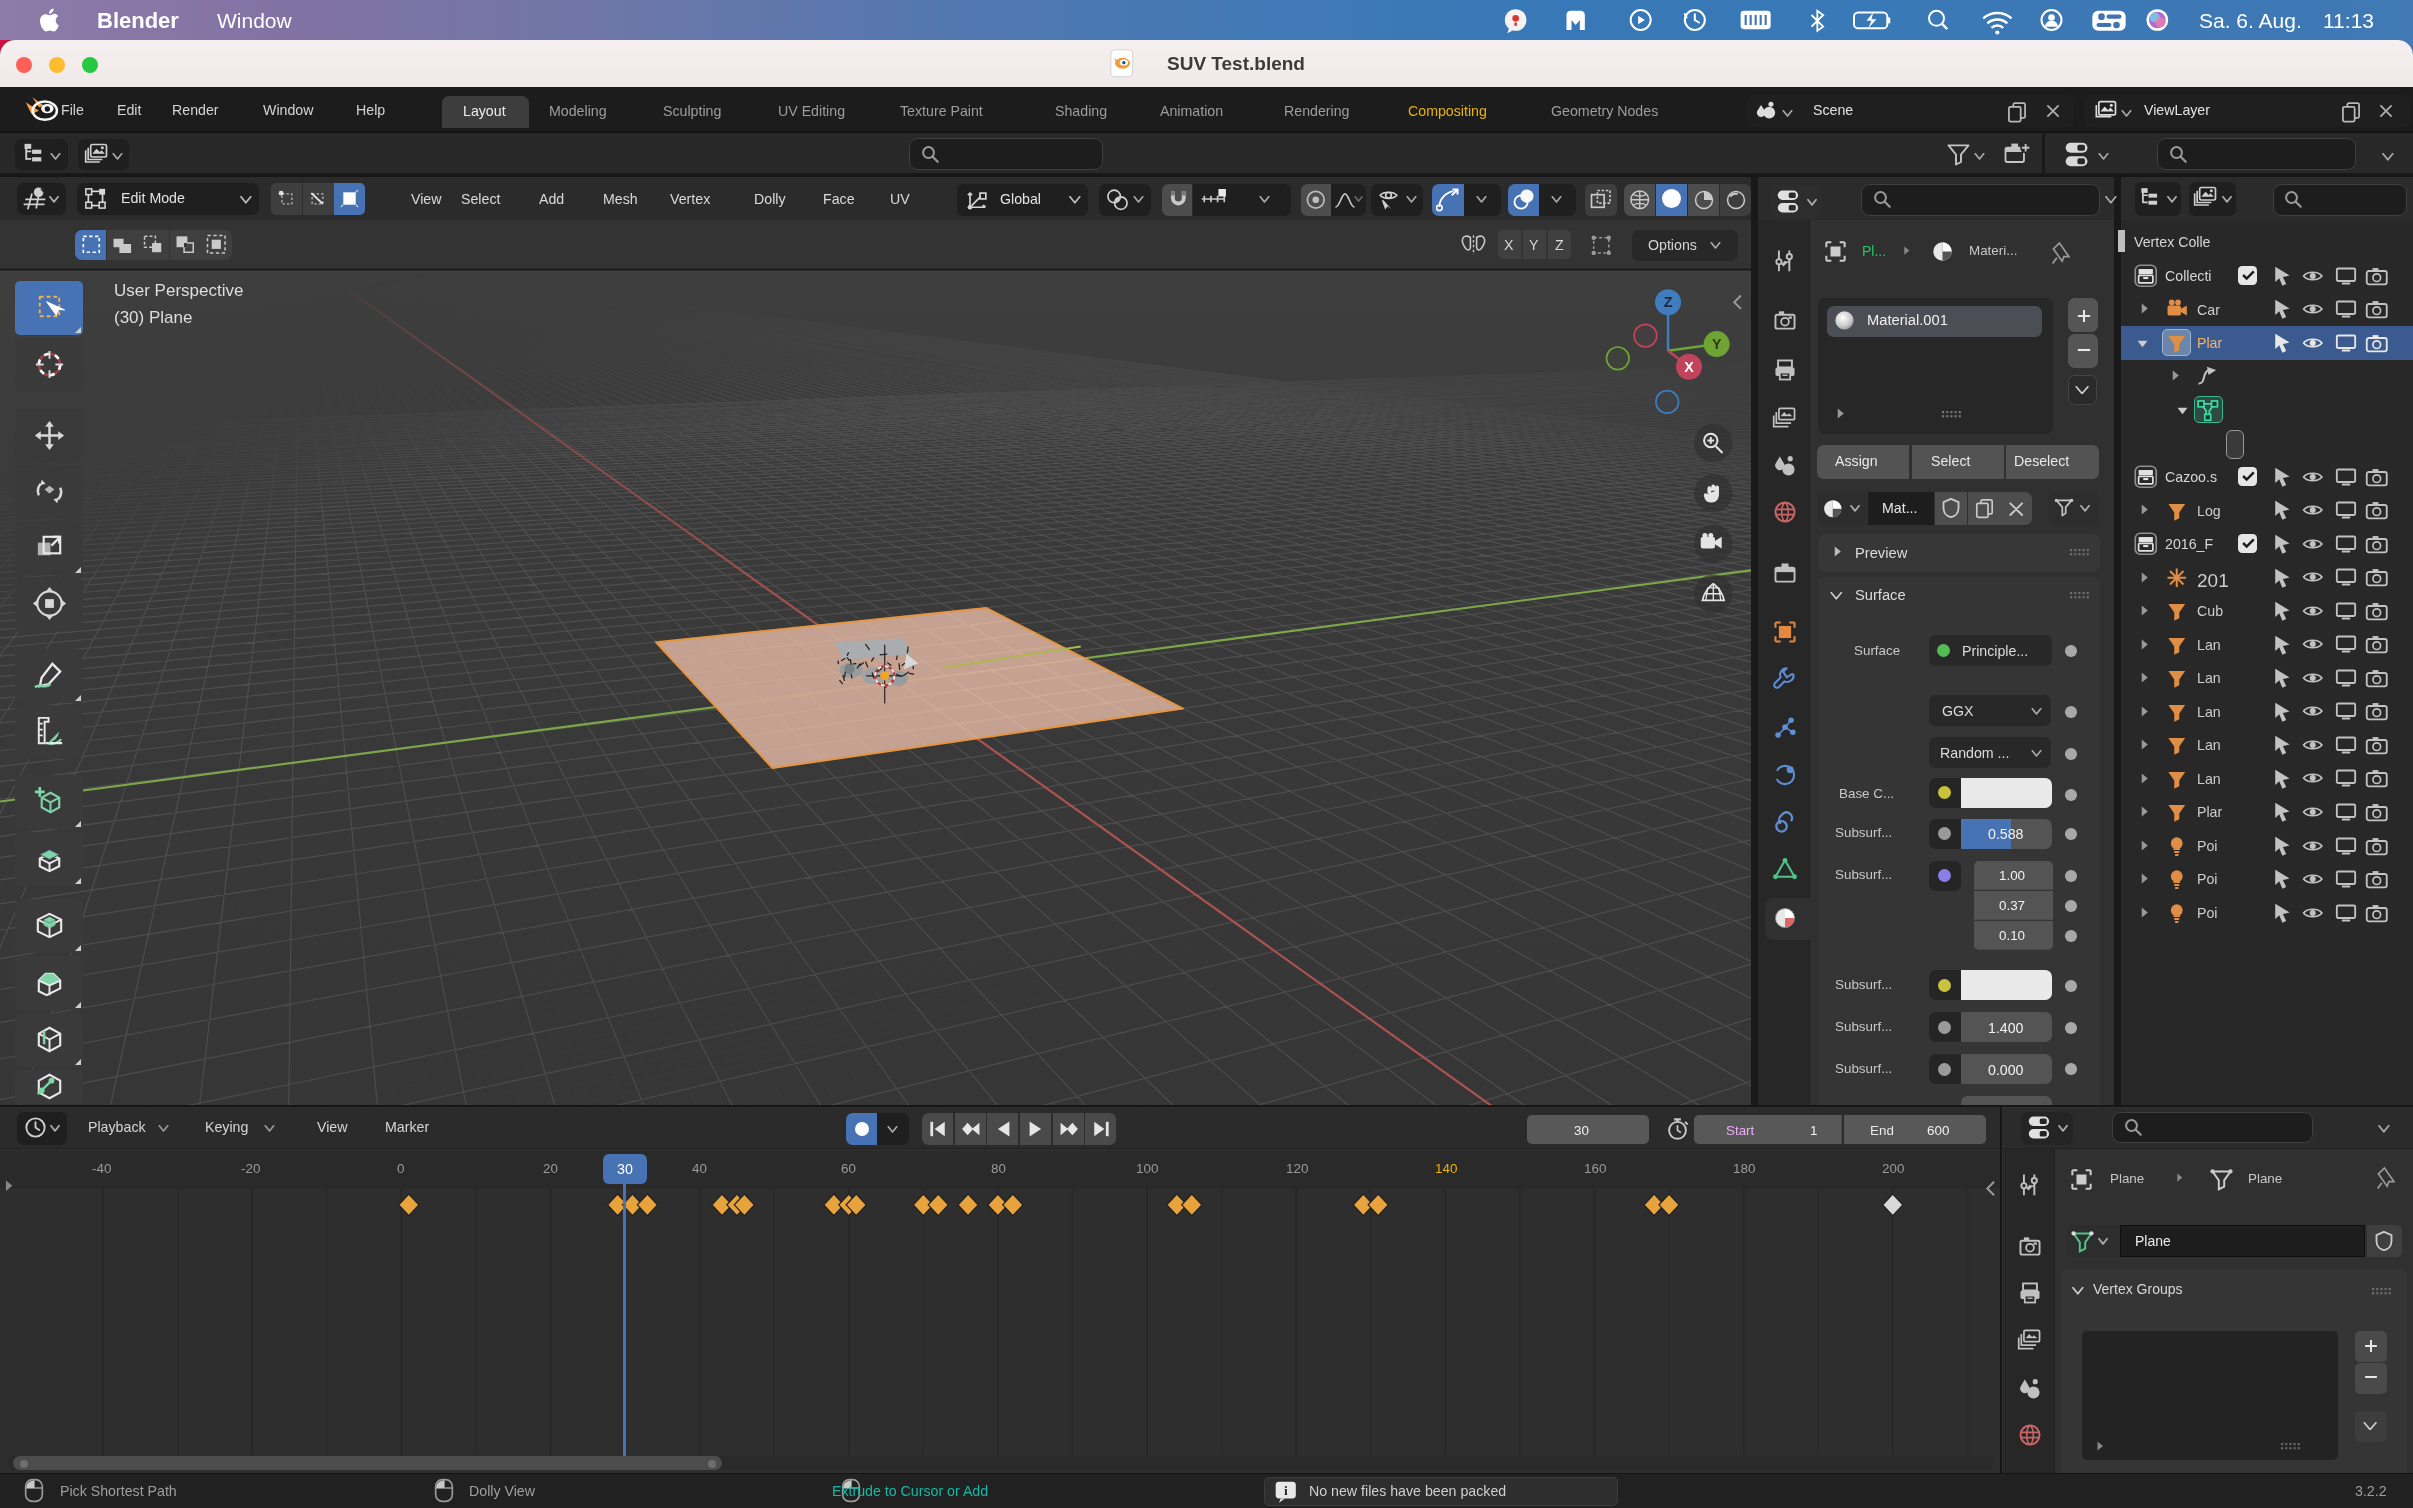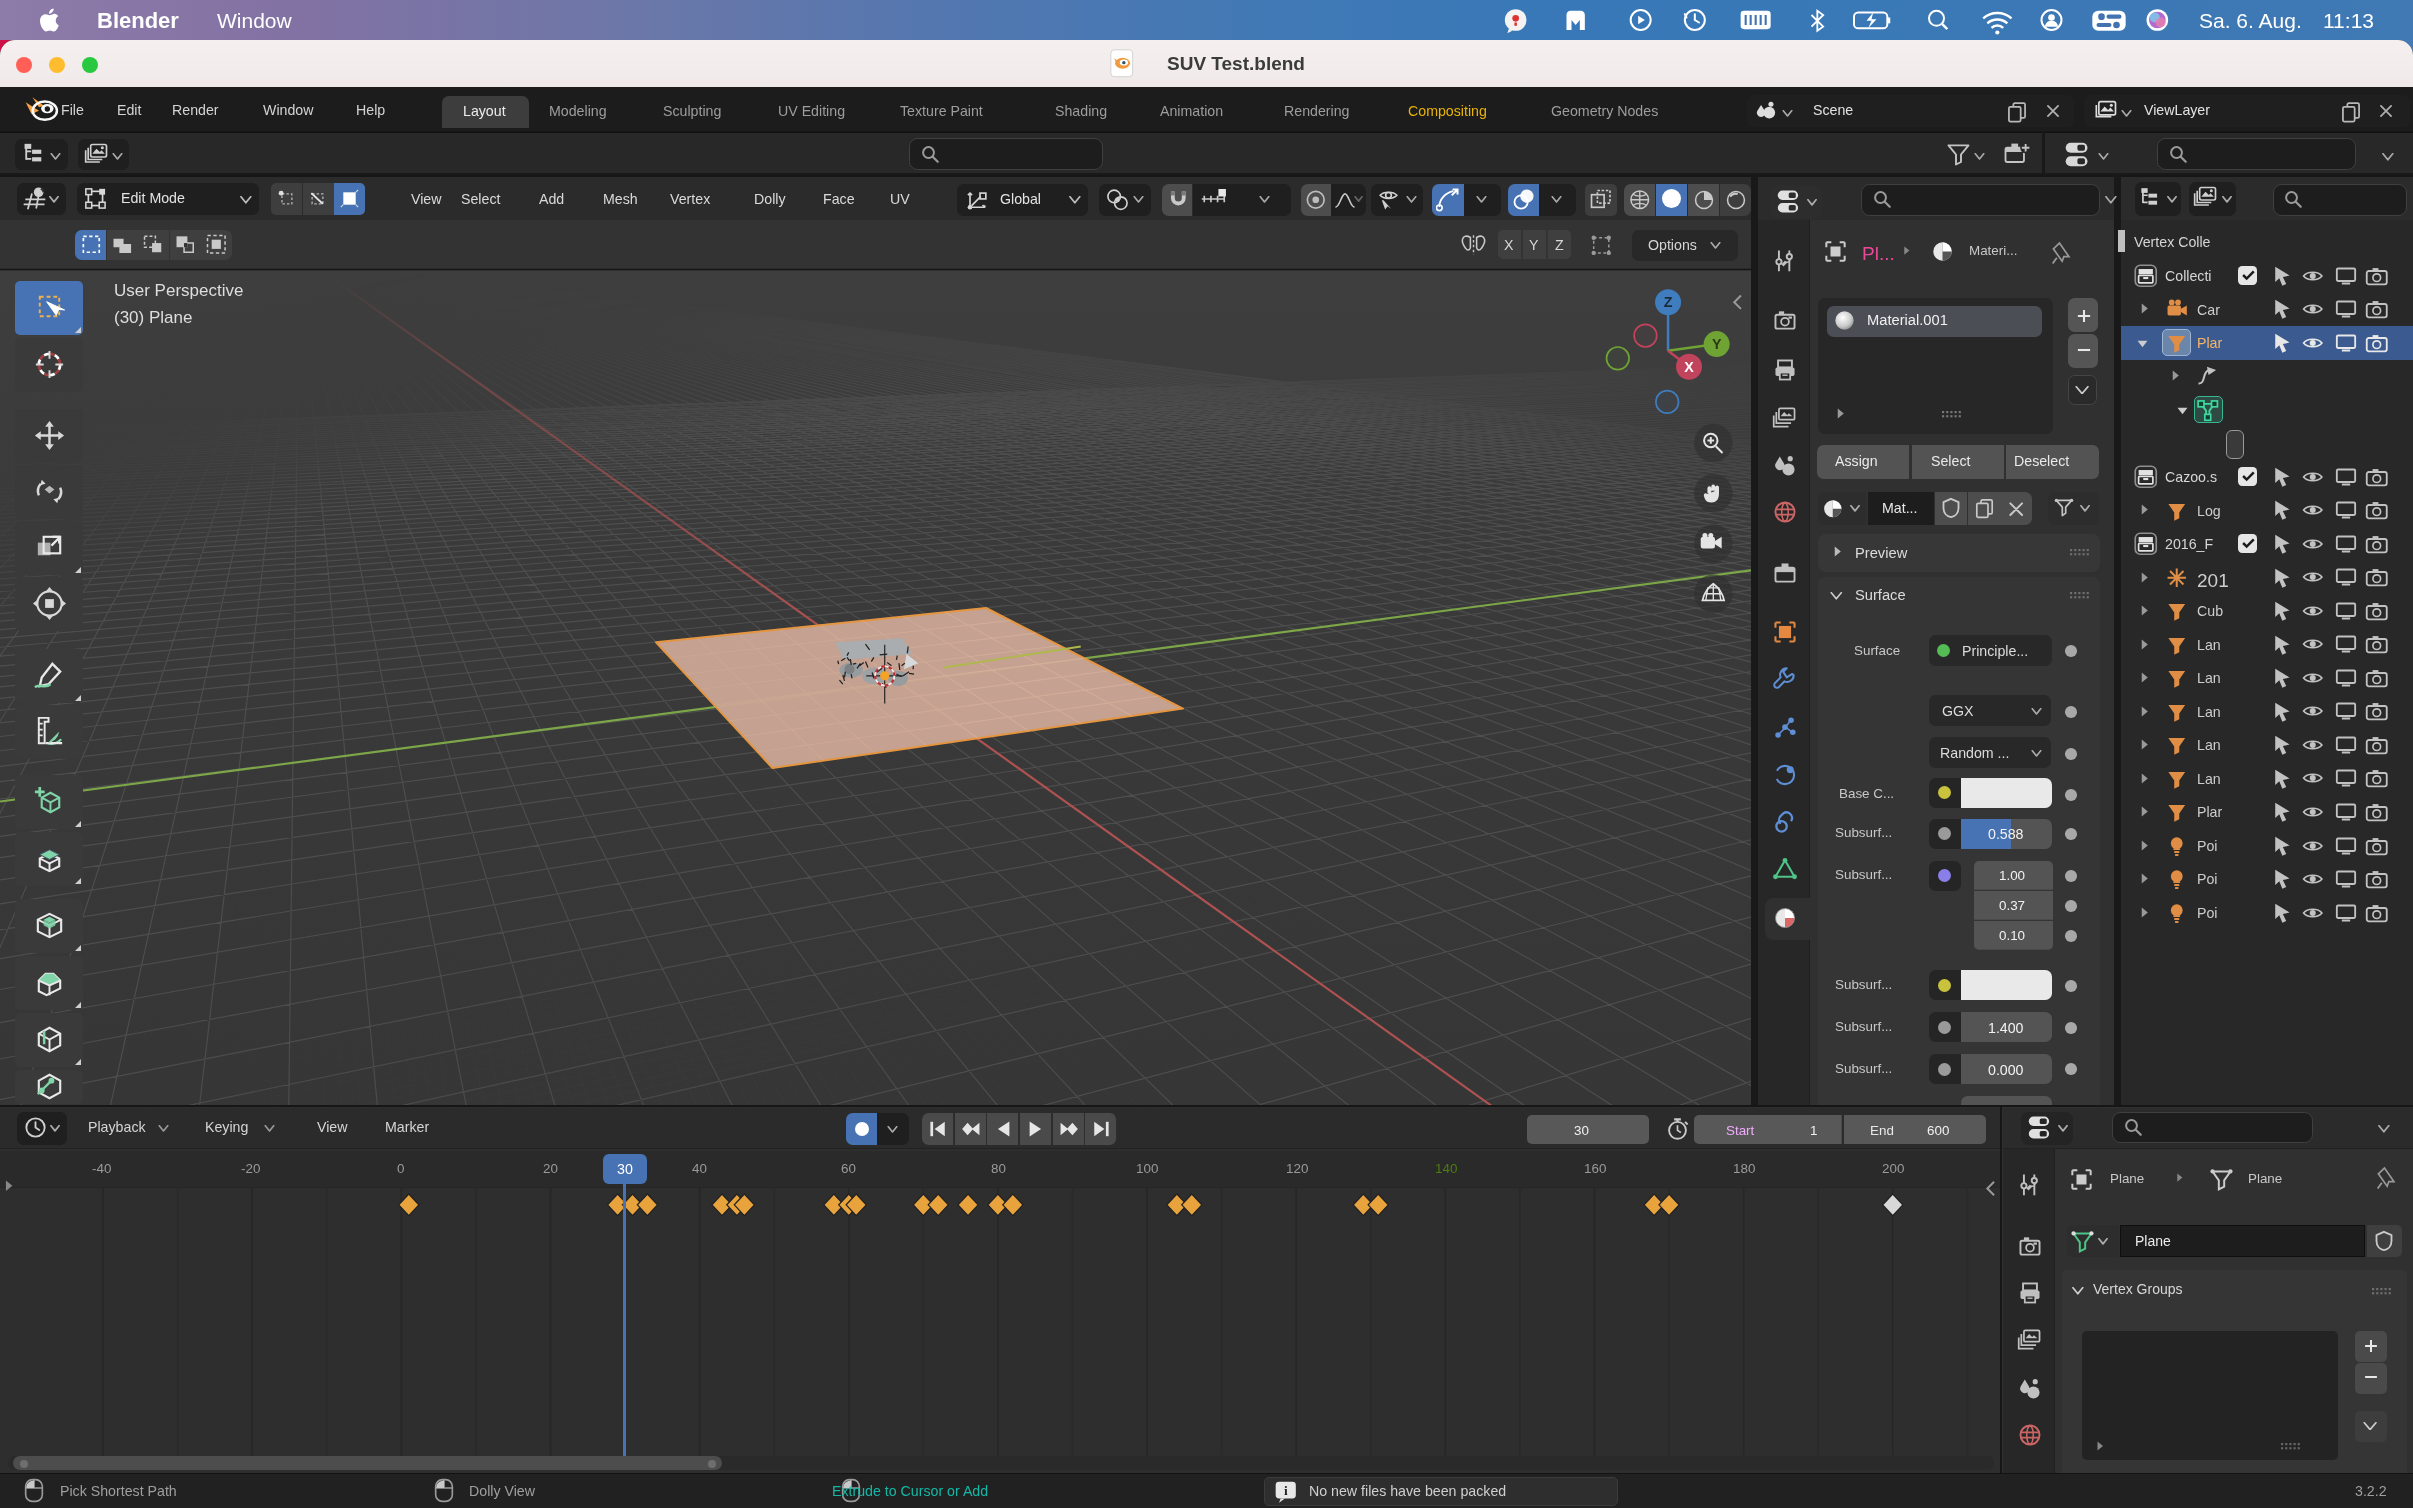--- a/index.html
+++ b/index.html
@@ -757,21 +757,21 @@
 <svg class="a" style="left:1772px;top:905px" width="26" height="26" viewBox="0 0 30 30">
     <circle cx="15" cy="15" r="11" fill="#e8e8e8"></circle>
     <path d="M15 4a11 11 0 0 1 0 22z" fill="#d66"></path>
     <path d="M15 15L15 4a11 11 0 0 1 11 11z" fill="#fff"></path>
     <circle cx="15" cy="15" r="11" fill="none" stroke="#888" stroke-width="1"></circle>
   </svg>
 <svg class="a" style="left:1823px;top:239px" width="25" height="25" viewBox="0 0 30 30">
     <rect x="9" y="9" width="12" height="12" fill="#ccc"></rect>
     <path d="M4 4h6M4 4v6M26 4h-6M26 4v6M4 26h6M4 26v-6M26 26h-6M26 26v-6" stroke="#ccc" stroke-width="2.4" fill="none"></path>
   </svg>
-<div class="tx" style="left:1862px;top:244px;font-size:19px;color:#ec4899">Pl...</div>
+<div class="tx" style="left:1862px;top:244px;font-size:14px;color:#22c55e">Pl...</div>
 <svg class="a" style="left:1902px;top:246px" width="9.2" height="9.2" viewBox="0 0 10 10">
     <path d="M2.5 0.5l5.5 4.5-5.5 4.5z" fill="#888"></path>
   </svg>
 <svg class="a" style="left:1930px;top:239px" width="25" height="25" viewBox="0 0 30 30">
     <circle cx="15" cy="15" r="11" fill="#e8e8e8"></circle>
     <path d="M15 4a11 11 0 0 1 0 22z" fill="#555"></path>
     <path d="M15 15L15 4a11 11 0 0 1 11 11z" fill="#fff"></path>
   </svg>
 <div class="tx" style="left:1969px;top:244px;font-size:13.4px;color:#c8c8c8">Materi...</div>
 <svg class="a" style="left:2050px;top:241px" width="22" height="25" viewBox="0 0 26 30">
@@ -1467,21 +1467,21 @@
 <div class="a" style="left:0;top:1151px;width:2000px;height:37px;background:#2a2a2a;border-bottom:0.8px solid #262626"></div>
 <div class="tx" style="left:92px;top:1162px;font-size:13.4px;color:#9a9a9a">-40</div>
 <div class="tx" style="left:241px;top:1162px;font-size:13.4px;color:#9a9a9a">-20</div>
 <div class="tx" style="left:397px;top:1162px;font-size:13.4px;color:#9a9a9a">0</div>
 <div class="tx" style="left:543px;top:1162px;font-size:13.4px;color:#9a9a9a">20</div>
 <div class="tx" style="left:692px;top:1162px;font-size:13.4px;color:#9a9a9a">40</div>
 <div class="tx" style="left:841px;top:1162px;font-size:13.4px;color:#9a9a9a">60</div>
 <div class="tx" style="left:991px;top:1162px;font-size:13.4px;color:#9a9a9a">80</div>
 <div class="tx" style="left:1136px;top:1162px;font-size:13.4px;color:#9a9a9a">100</div>
 <div class="tx" style="left:1286px;top:1162px;font-size:13.4px;color:#9a9a9a">120</div>
-<div class="tx" style="left:1435px;top:1162px;font-size:13.4px;color:#4d7c0f">140</div>
+<div class="tx" style="left:1435px;top:1162px;font-size:13.4px;color:#eab308">140</div>
 <div class="tx" style="left:1584px;top:1162px;font-size:13.4px;color:#9a9a9a">160</div>
 <div class="tx" style="left:1733px;top:1162px;font-size:13.4px;color:#9a9a9a">180</div>
 <div class="tx" style="left:1882px;top:1162px;font-size:13.4px;color:#9a9a9a">200</div>
 <svg class="a" style="left:0;top:0" width="2000" height="1473" viewBox="0 0 2387 1758">
     <path d="M123 1417V1737" stroke="#272727" stroke-width="2"></path>
     <path d="M212 1417V1737" stroke="#2a2a2a" stroke-width="2"></path>
     <path d="M301 1417V1737" stroke="#272727" stroke-width="2"></path>
     <path d="M390 1417V1737" stroke="#2a2a2a" stroke-width="2"></path>
     <path d="M479 1417V1737" stroke="#272727" stroke-width="2"></path>
     <path d="M568 1417V1737" stroke="#2a2a2a" stroke-width="2"></path>

